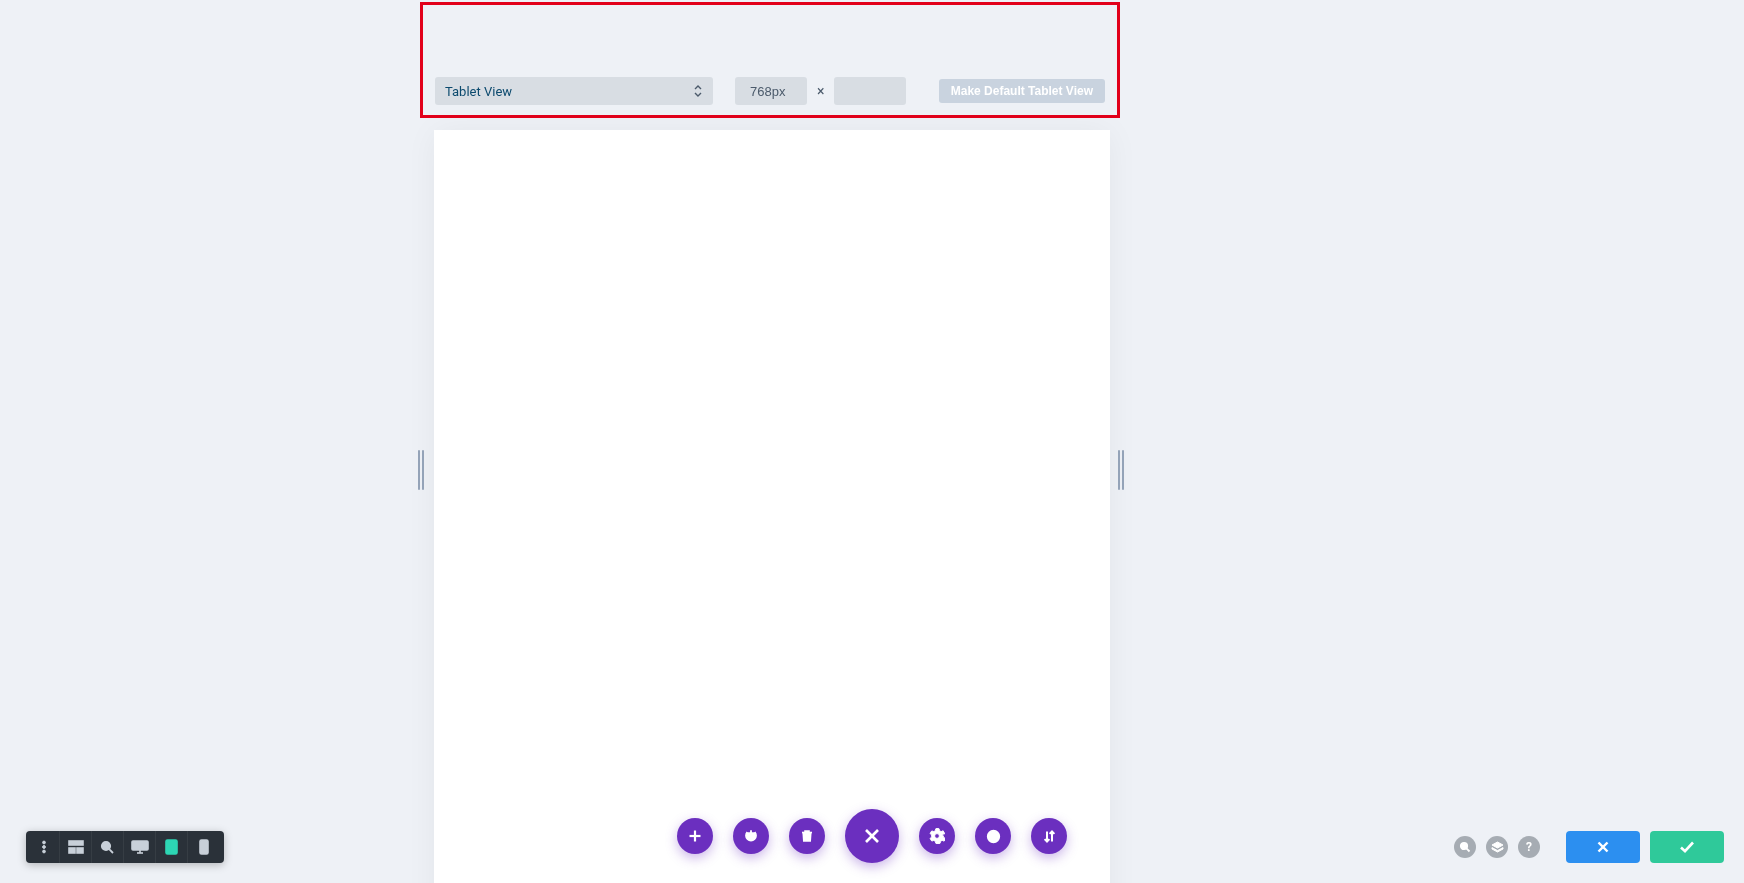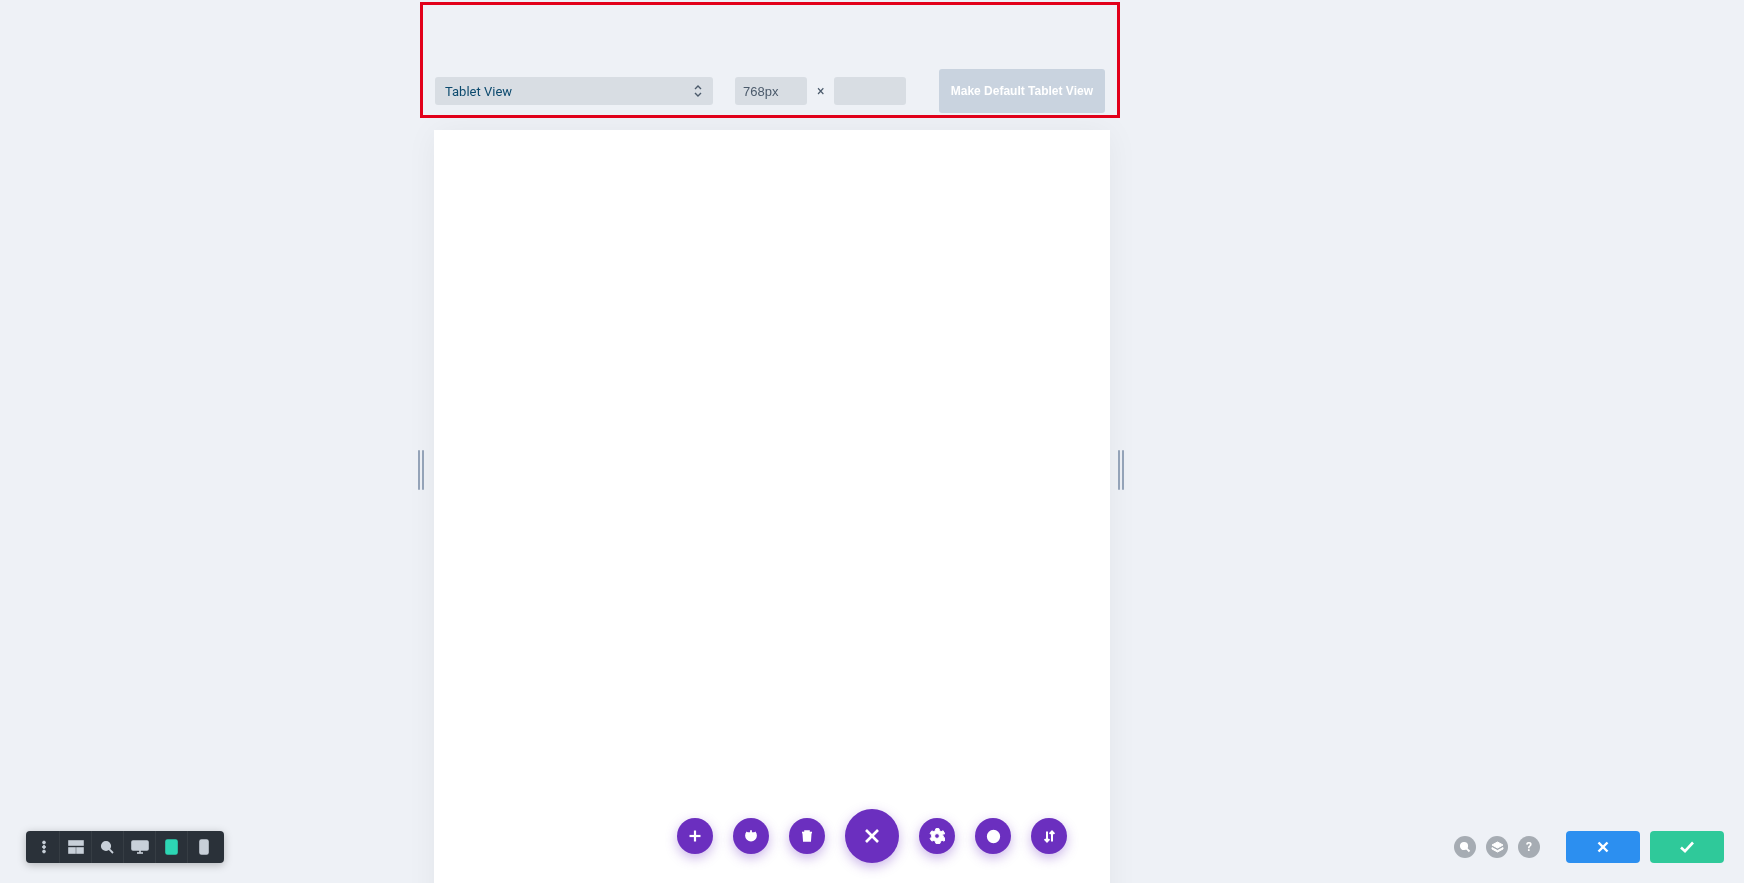--- a/index.html
+++ b/index.html
@@ -63,31 +63,31 @@
     display: flex;
     align-items: center;
     gap: 10px;
   }
   .dim-input {
     width: 72px;
     height: 28px;
     background: #d8dde3;
     border: none;
     border-radius: 3px;
-    padding: 0 8px;
+    padding: 0 15px;
     font-size: 13px;
     color: #4b5a6b;
   }
   .dim-x {
     font-size: 14px;
     color: #4b5a6b;
   }
   .make-default-btn {
     margin-left: auto;
-    height: 44px;
+    height: 24px;
     padding: 0 12px;
     background: #c9d3df;
     color: #ffffff;
     border: none;
     border-radius: 3px;
     font-size: 12px;
     font-weight: 600;
     cursor: pointer;
     white-space: nowrap;
   }

